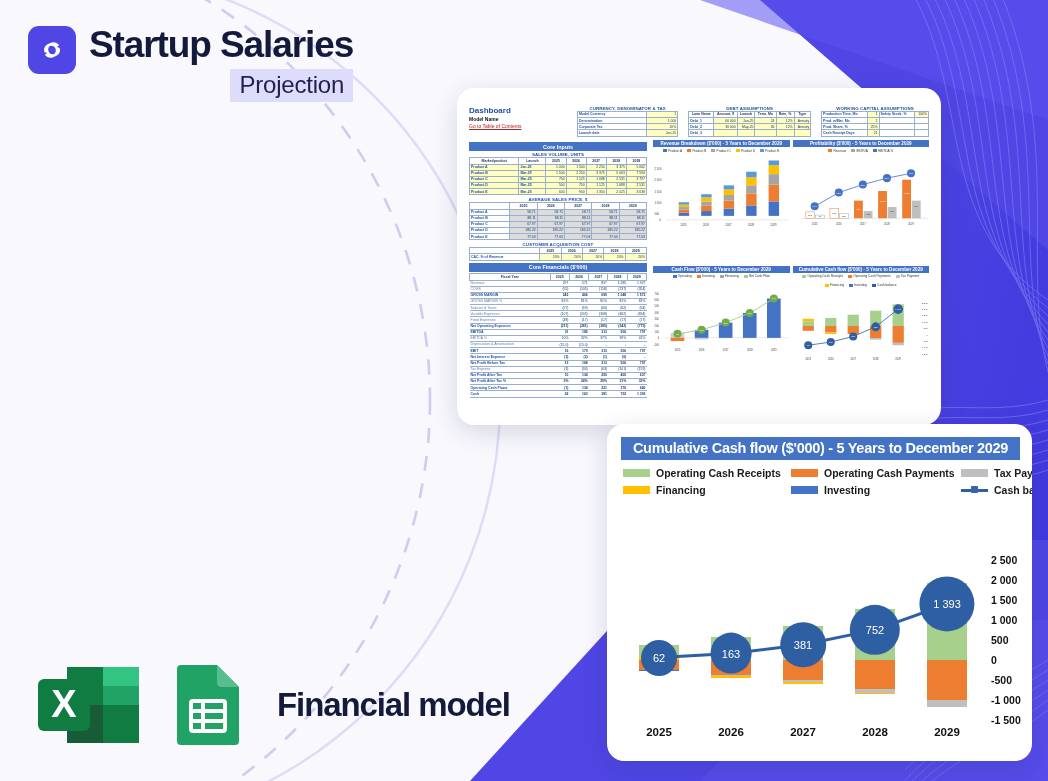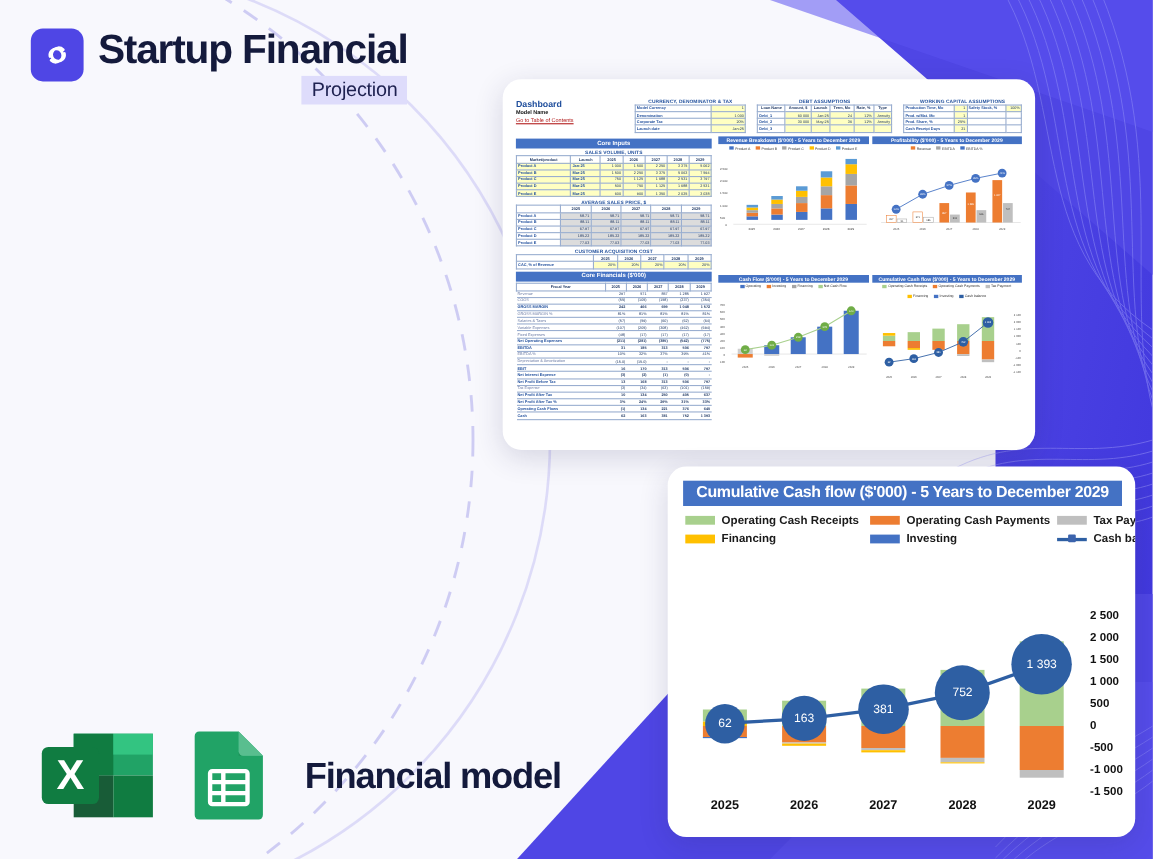--- a/index.html
+++ b/index.html
@@ -21,21 +21,21 @@
     width:48px; height:48px; border-radius:11px; background:#4f46e5;
     display:flex; align-items:center; justify-content:center; flex:0 0 auto;
   }
   .brand-text { display:flex; flex-direction:column; align-items:flex-end; }
   .brand-title {
     font-size:37px; font-weight:700; color:#141a3c; letter-spacing:-1.1px;
     line-height:1.05; white-space:nowrap;
   }
   .brand-badge {
     margin-top:4px; background:#dedcfb; color:#1e2150;
-    font-size:18px; padding:2px 9px 3px; letter-spacing:-0.2px; white-space:nowrap;
+    font-size:24px; padding:2px 9px 3px; letter-spacing:-0.2px; white-space:nowrap;
   }
 
   
   .hero-title {
     position:absolute; left:12px; top:357px;
     font-size:58px; font-weight:700; color:#04040a; letter-spacing:-2.3px;
     white-space:nowrap;
   }
 
   
@@ -44,21 +44,21 @@
     font-size:33px; font-weight:700; color:#141a3c; letter-spacing:-1.1px;
     margin-left:8px; white-space:nowrap;
   }
 
   
   .card {
     position:absolute; background:#fff; border-radius:17px;
     box-shadow:0 7px 26px rgba(40,40,90,.16);
     overflow:hidden;
   }
-  #card-dashboard { left:457px; top:72px; width:484px; height:337px; }
+  #card-dashboard { left:457px; top:88px; width:484px; height:337px; }
   #card-chart     { left:607px; top:424px; width:425px; height:337px; }
 
   
   .dash { position:absolute; inset:0; padding:18px 12px 8px 12px; font-size:3.6px; color:#1f3864; }
   .dash-head { display:flex; gap:10px; }
   .dash-title { font:700 8px "Liberation Sans",sans-serif; color:#1f4e9c; }
   .dash-sub   { font:700 5px "Liberation Sans",sans-serif; color:#111; margin-top:1px; }
   .dash-link  { font:5px "Liberation Sans",sans-serif; color:#b32020; text-decoration:underline; margin-top:1px; }
   .blk-title  { font:700 4.4px "Liberation Sans",sans-serif; color:#1f4e9c; text-align:center; letter-spacing:.1px; }
   .bluebar {
@@ -176,21 +176,21 @@
 
   <div class="brand">
     <div class="brand-mark">
       <svg width="30" height="30" viewBox="0 0 30 30">
         <path d="M20.5 10.2c-2.6-2.6-6.6-2.1-8.9.2-2.3 2.3-2.3 6.1 0 8.4 2.3 2.3 6.1 2.3 8.4 0
                  1.4-1.4 1.9-3.3 1.5-5.1M9.5 19.8c2.6 2.6 6.6 2.1 8.9-.2 2.3-2.3 2.3-6.1 0-8.4
                  -2.3-2.3-6.1-2.3-8.4 0C8.6 12.6 8.1 14.5 8.5 16.3" fill="none" stroke="#ffffff" stroke-width="2.6" stroke-linecap="round"></path>
       </svg>
     </div>
     <div class="brand-text">
-      <div class="brand-title">Startup Financial</div>
+      <div class="brand-title">Startup Salaries</div>
       <div class="brand-badge">Projection</div>
     </div>
   </div>
 
 
   <div class="footer-row">
     <svg width="117" height="88" viewBox="0 0 117 88">
       <rect x="37" y="6" width="72" height="38" fill="#21a366"></rect>
       <rect x="37" y="6" width="36" height="38" fill="#107c41"></rect>
       <rect x="37" y="44" width="36" height="38" fill="#185c37"></rect>

